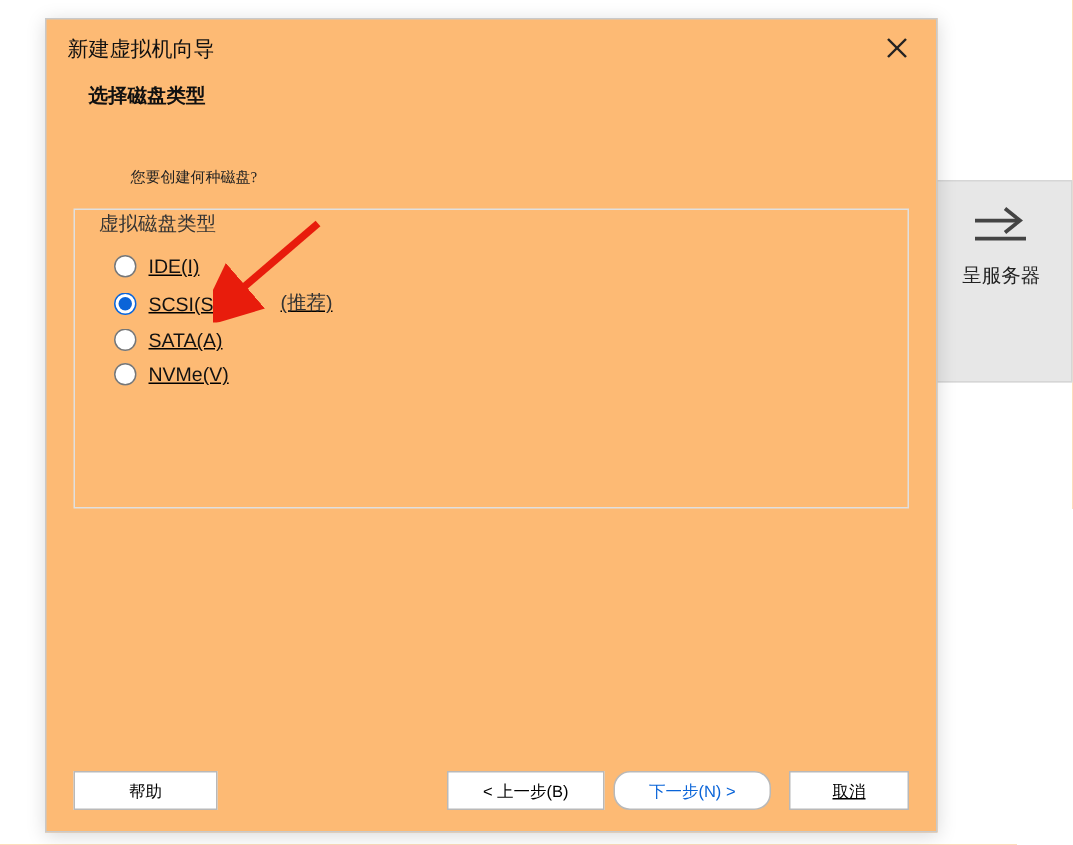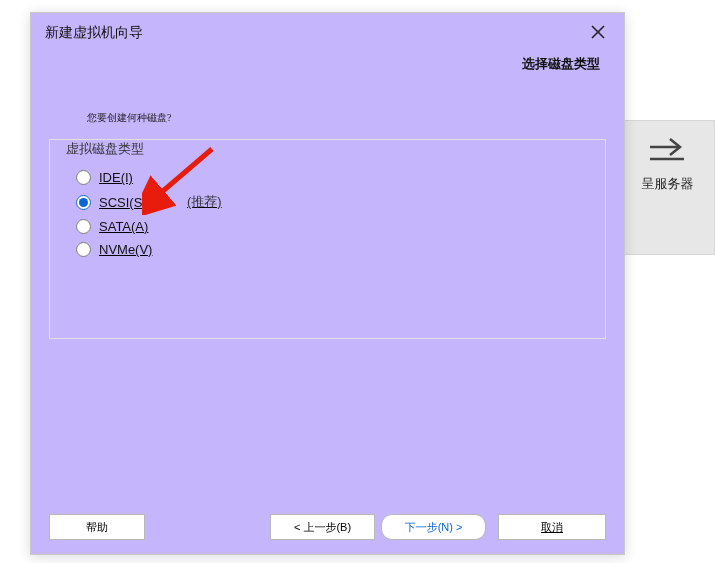--- a/index.html
+++ b/index.html
@@ -26,32 +26,32 @@
       gap: 12px;
     }
     .bg-icon svg { display:block; }
     .bg-text { font-size: 13px; color:#222; }
     .dialog {
       position: absolute;
       left: 30px;
       top: 12px;
       width: 595px;
       height: 543px;
-      background: #c4b5fd;
+      background: #fdba74;
       border: 1px solid #c9c9c9;
       box-shadow: 0 2px 12px rgba(0,0,0,0.15);
       display: flex;
       flex-direction: column;
     }
     .dialog-header { display: flex; align-items: center; justify-content: space-between; padding: 8px 14px 6px 14px; }
     .dialog-title { font-size: 14px; color:#111; }
     .close-btn { width: 24px; height: 24px; background:none; border:none; cursor:pointer; display:flex; align-items:center; justify-content:center; }
     .close-btn svg { width: 14px; height: 14px; }
     .subheader { padding: 4px 24px 14px 28px; }
-    .subheader .sh-title { font-weight: bold; font-size: 13px; color:#111;text-align:right; }
+    .subheader .sh-title { font-weight: bold; font-size: 13px; color:#111; }
     .subheader .sh-desc { font-size: 10px; color:#222; padding-left: 28px; padding-top: 4px; font-family: SimSun, serif; margin-top: 34px; }
     .content {
       margin: 0 18px;
       padding: 0 16px;
       border: 1px solid #e0e0e0;
       flex: 0 0 auto;
       height: 200px;
       position: relative;
     }
     .group-label { font-size: 13px; color:#333; margin-bottom: 12px; }
@@ -75,21 +75,21 @@
       font-size: 11px;
       background: #fff;
       border: 1px solid #b9b9b9;
       cursor: pointer;
       font-family: inherit;
     }
     .btn-help { width: 96px; }
     .footer-spacer { flex:1; }
     .btn-back { width: 105px; }
     .btn-next { width: 105px; border-color:#0a64d8; color:#0a64d8;border-radius:11px; }
-    .btn-cancel { width: 108px; margin-left:6px;text-decoration:underline; }
+    .btn-cancel { width: 80px; margin-left:6px;text-decoration:underline; }
   </style>
 </head>
 <body>
 
 <div class="bg-panel">
   <span class="bg-icon">
     <svg viewBox="0 0 40 30" width="40" height="30">
       <line x1="2" y1="14" x2="30" y2="14" stroke="#444" stroke-width="2.5"></line>
       <polyline points="22,6 32,14 22,22" fill="none" stroke="#444" stroke-width="2.5"></polyline>
       <line x1="2" y1="26" x2="36" y2="26" stroke="#444" stroke-width="2.5"></line>

